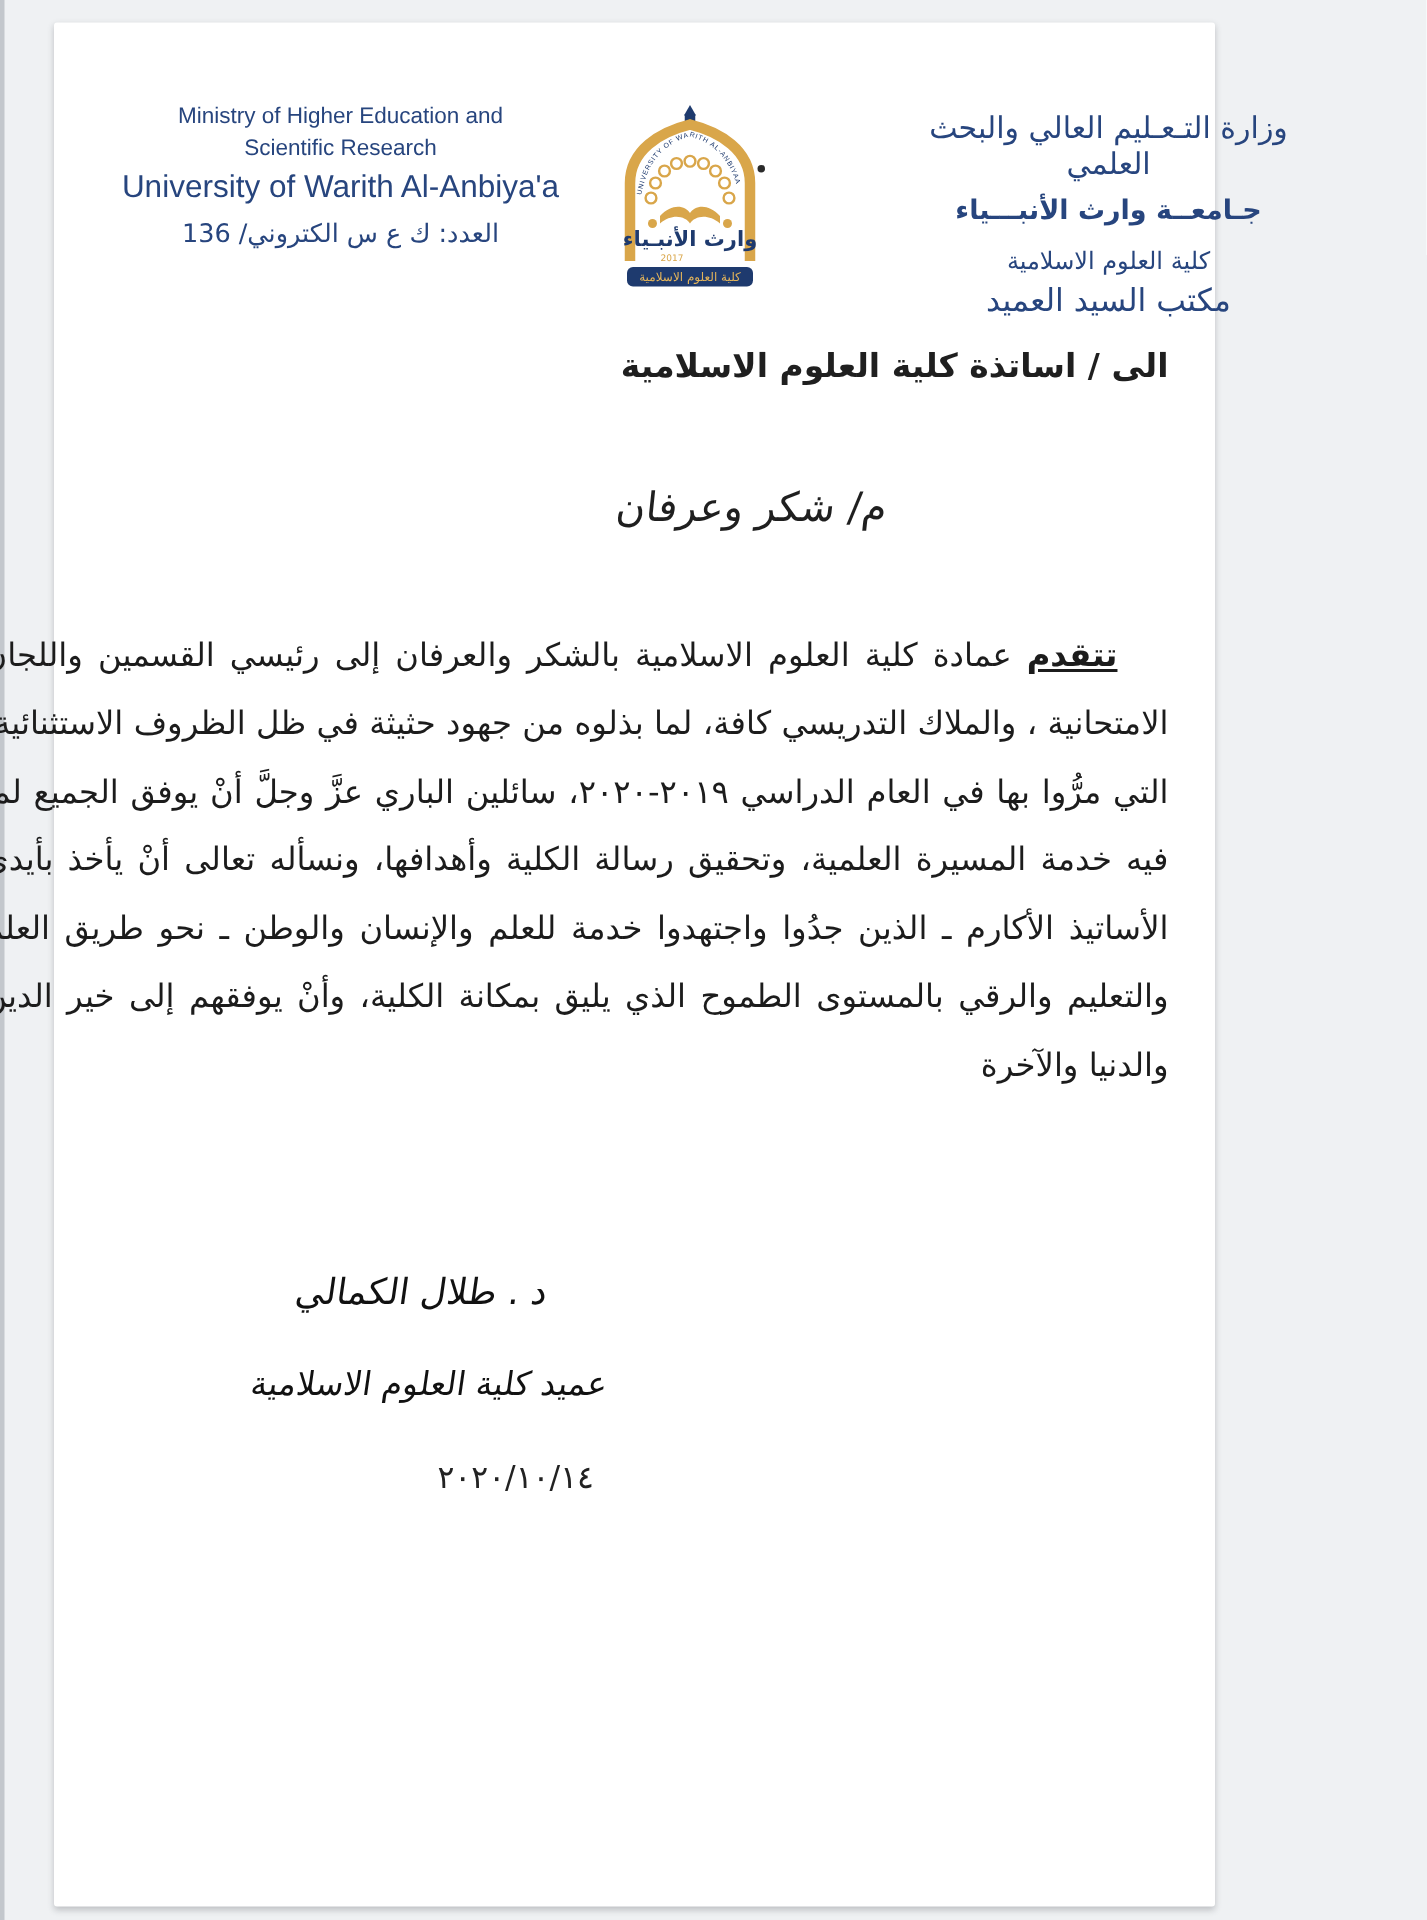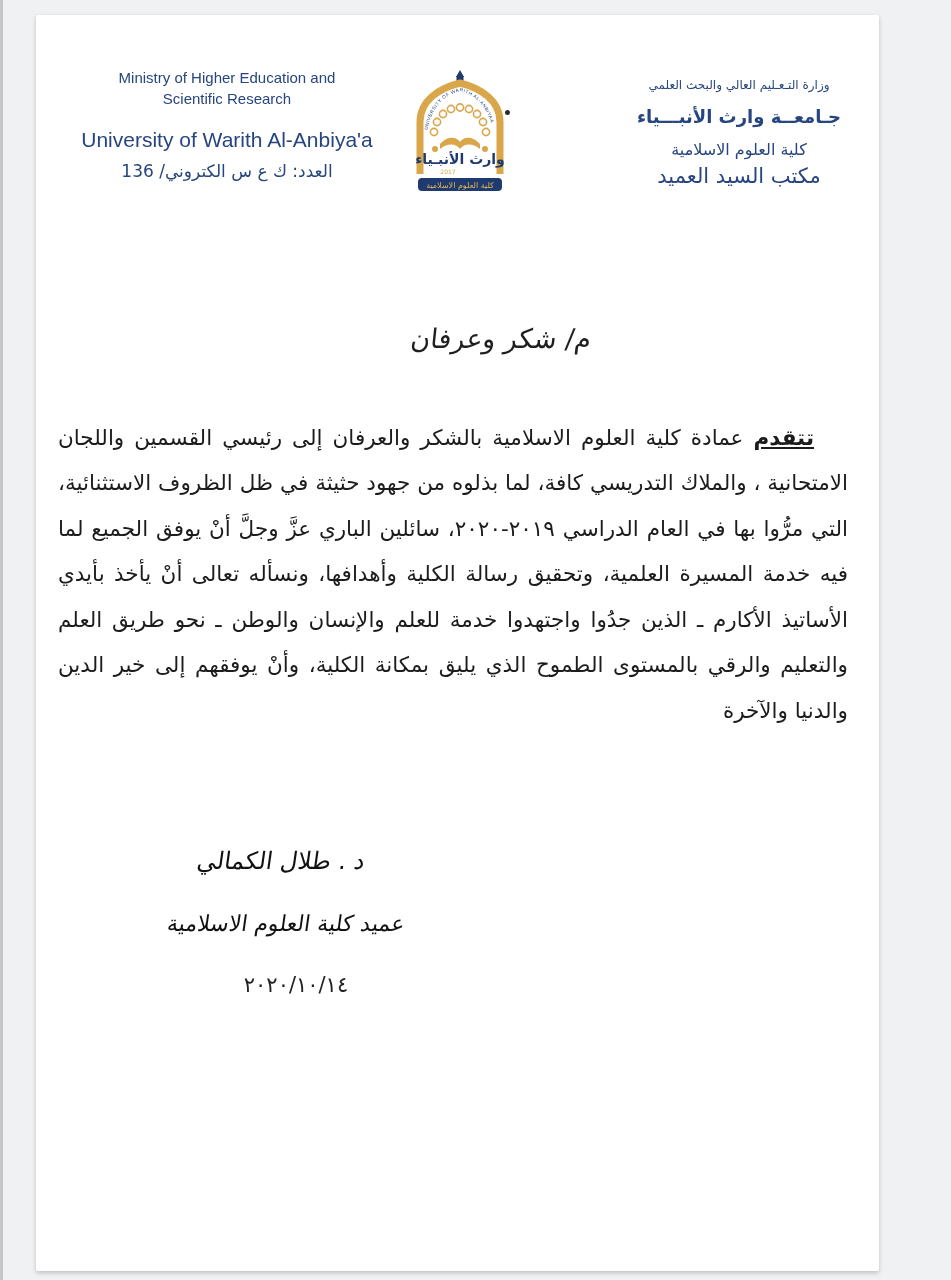--- a/index.html
+++ b/index.html
@@ -3,31 +3,31 @@
 <meta charset="utf-8">
 <style>
   html,body{margin:0;padding:0;}
   body{
     width:951px;height:1280px;position:relative;overflow:hidden;
     background:#eff1f3;
     font-family:"DejaVu Sans",sans-serif;
   }
   .screen-edge{position:absolute;left:0;top:0;width:3px;height:1280px;background:#c3c7cc;}
   .page{
-    position:absolute;left:36px;top:15px;width:843px;height:1256px;
+    position:absolute;left:36px;top:15px;width:774px;height:1256px;
     background:#ffffff;border-radius:2px;
     box-shadow:0 2px 4px rgba(60,64,72,.28);
   }
   
   .lh-left{position:absolute;left:26px;top:52px;width:330px;text-align:center;color:#27457e;}
   .lh-left .en1{font-family:"Liberation Sans",sans-serif;font-size:15px;line-height:21px;}
-  .lh-left .en2{font-family:"Liberation Sans",sans-serif;font-size:21px;line-height:26px;margin-top:18px;}
+  .lh-left .en2{font-family:"Liberation Sans",sans-serif;font-size:21px;line-height:26px;margin-top:3px;}
   .lh-left .ar{direction:rtl;font-size:17px;line-height:29px;margin-top:4px;}
   .lh-right{position:absolute;left:558px;top:58px;width:290px;text-align:center;color:#27457e;direction:rtl;}
-  .lh-right .l1{font-size:12px;line-height:24px;}
+  .lh-right .l1{font-size:20px;line-height:24px;}
   .lh-right .l2{font-size:18px;font-weight:bold;line-height:40px;}
   .lh-right .l3{font-size:16px;line-height:26px;}
   .lh-right .l4{font-size:21px;line-height:26px;}
   .logo{position:absolute;left:374px;top:55px;width:100px;height:136px;}
   .scan-dot{position:absolute;left:469px;top:95px;width:5px;height:5px;border-radius:50%;background:#2a2a2a;}
   
   .addressee{
     position:absolute;right:31px;top:217px;direction:rtl;
     font-size:22px;font-weight:bold;color:#1f1f1f;
   }
@@ -46,21 +46,21 @@
   
   .sig-name{
     position:absolute;left:130px;top:832px;width:230px;text-align:center;
     direction:rtl;font-size:24px;color:#111;transform:skewX(-8deg);
   }
   .sig-title{
     position:absolute;left:120px;top:896px;width:260px;text-align:center;
     direction:rtl;font-size:22px;color:#111;transform:skewX(-8deg);
   }
   .sig-date{
-    position:absolute;left:160px;top:958px;width:200px;text-align:center;
+    position:absolute;left:160px;top:958px;width:200px;text-align:right;
     direction:rtl;font-size:21px;color:#222;letter-spacing:1px;
   }
 </style>
 </head>
 <body>
 
 <div class="screen-edge"></div>
 
 <div class="page">
 
@@ -116,20 +116,21 @@
   </svg>
   <div class="scan-dot"></div>
 
   <div class="lh-right">
     <div class="l1">وزارة التـعـليم العالي والبحث العلمي</div>
     <div class="l2">جـامعــة وارث الأنبـــياء</div>
     <div class="l3">كلية العلوم الاسلامية</div>
     <div class="l4">مكتب السيد العميد</div>
   </div>
 
+  <div class="addressee">الى / اساتذة كلية العلوم الاسلامية</div>
 
   <div class="subject">م/ شكر وعرفان</div>
 
   <p class="body-text"><span class="body-lead">تتقدم</span> <span>عمادة كلية العلوم الاسلامية بالشكر والعرفان إلى رئيسي القسمين واللجان الامتحانية ، والملاك التدريسي كافة، لما بذلوه من جهود حثيثة في ظل الظروف الاستثنائية، التي مرُّوا بها في العام الدراسي ٢٠١٩-٢٠٢٠، سائلين الباري عزَّ وجلَّ أنْ يوفق الجميع لما فيه خدمة المسيرة العلمية، وتحقيق رسالة الكلية وأهدافها، ونسأله تعالى أنْ يأخذ بأيدي الأساتيذ الأكارم ـ الذين جدُوا واجتهدوا خدمة للعلم والإنسان والوطن ـ نحو طريق العلم والتعليم والرقي بالمستوى الطموح الذي يليق بمكانة الكلية، وأنْ يوفقهم إلى خير الدين والدنيا والآخرة</span></p>
 
   <div class="sig-name">د . طلال الكمالي</div>
   <div class="sig-title">عميد كلية العلوم الاسلامية</div>
   <div class="sig-date">٢٠٢٠/١٠/١٤</div>
 
 </div>

